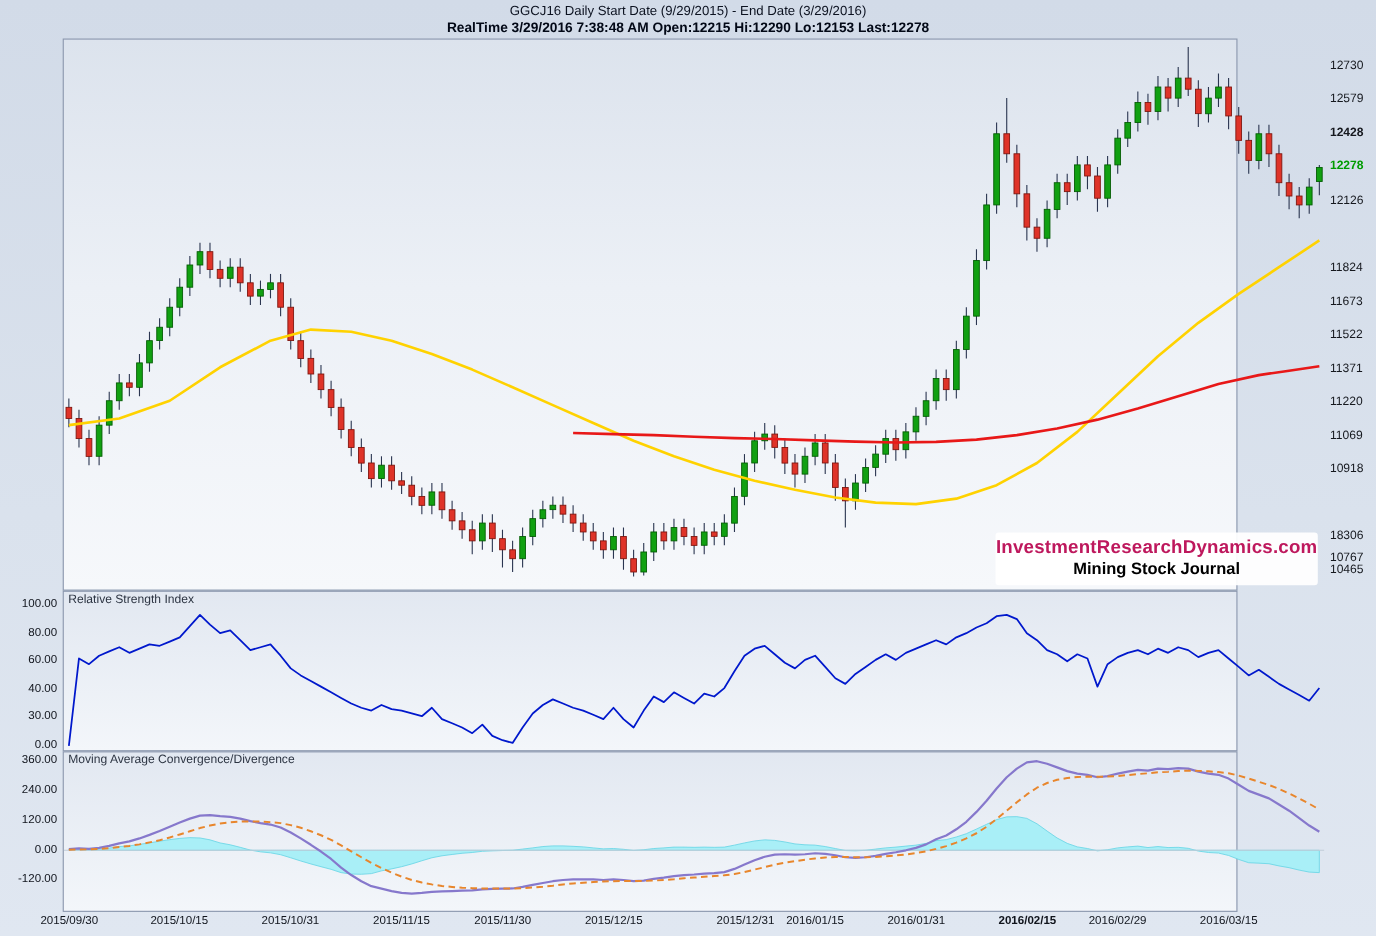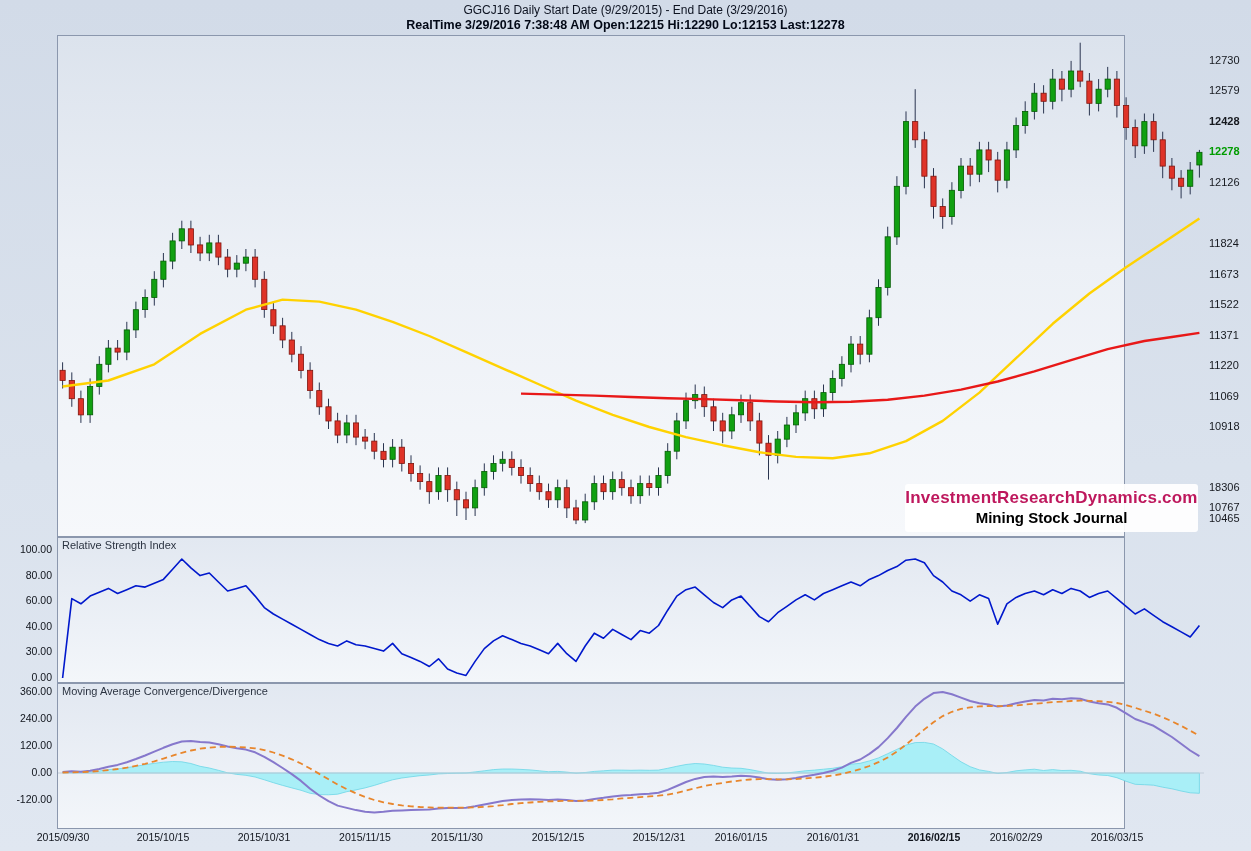--- a/index.html
+++ b/index.html
@@ -339,19 +339,19 @@
     <div class="ylabel" style="top: 712px;">240.00</div>
     <div class="ylabel" style="top: 739px;">120.00</div>
     <div class="ylabel" style="top: 766px;">0.00</div>
     <div class="ylabel" style="top: 793px;">-120.00</div>
     <div class="dlabel" style="left: 18px;">2015/09/30</div>
     <div class="dlabel" style="left: 118px;">2015/10/15</div>
     <div class="dlabel" style="left: 219px;">2015/10/31</div>
     <div class="dlabel" style="left: 320px;">2015/11/15</div>
     <div class="dlabel" style="left: 412px;">2015/11/30</div>
     <div class="dlabel" style="left: 513px;">2015/12/15</div>
-    <div class="dlabel" style="left: 614px;">2015/12/31</div>
+    <div class="dlabel" style="left: 614px; text-align: right;">2015/12/31</div>
     <div class="dlabel" style="left: 696px;">2016/01/15</div>
     <div class="dlabel" style="left: 788px;">2016/01/31</div>
     <div class="dlabel" style="left: 889px; font-weight: bold;">2016/02/15</div>
     <div class="dlabel" style="left: 971px;">2016/02/29</div>
     <div class="dlabel" style="left: 1072px;">2016/03/15</div>
   </div>
 
 </body></html>

